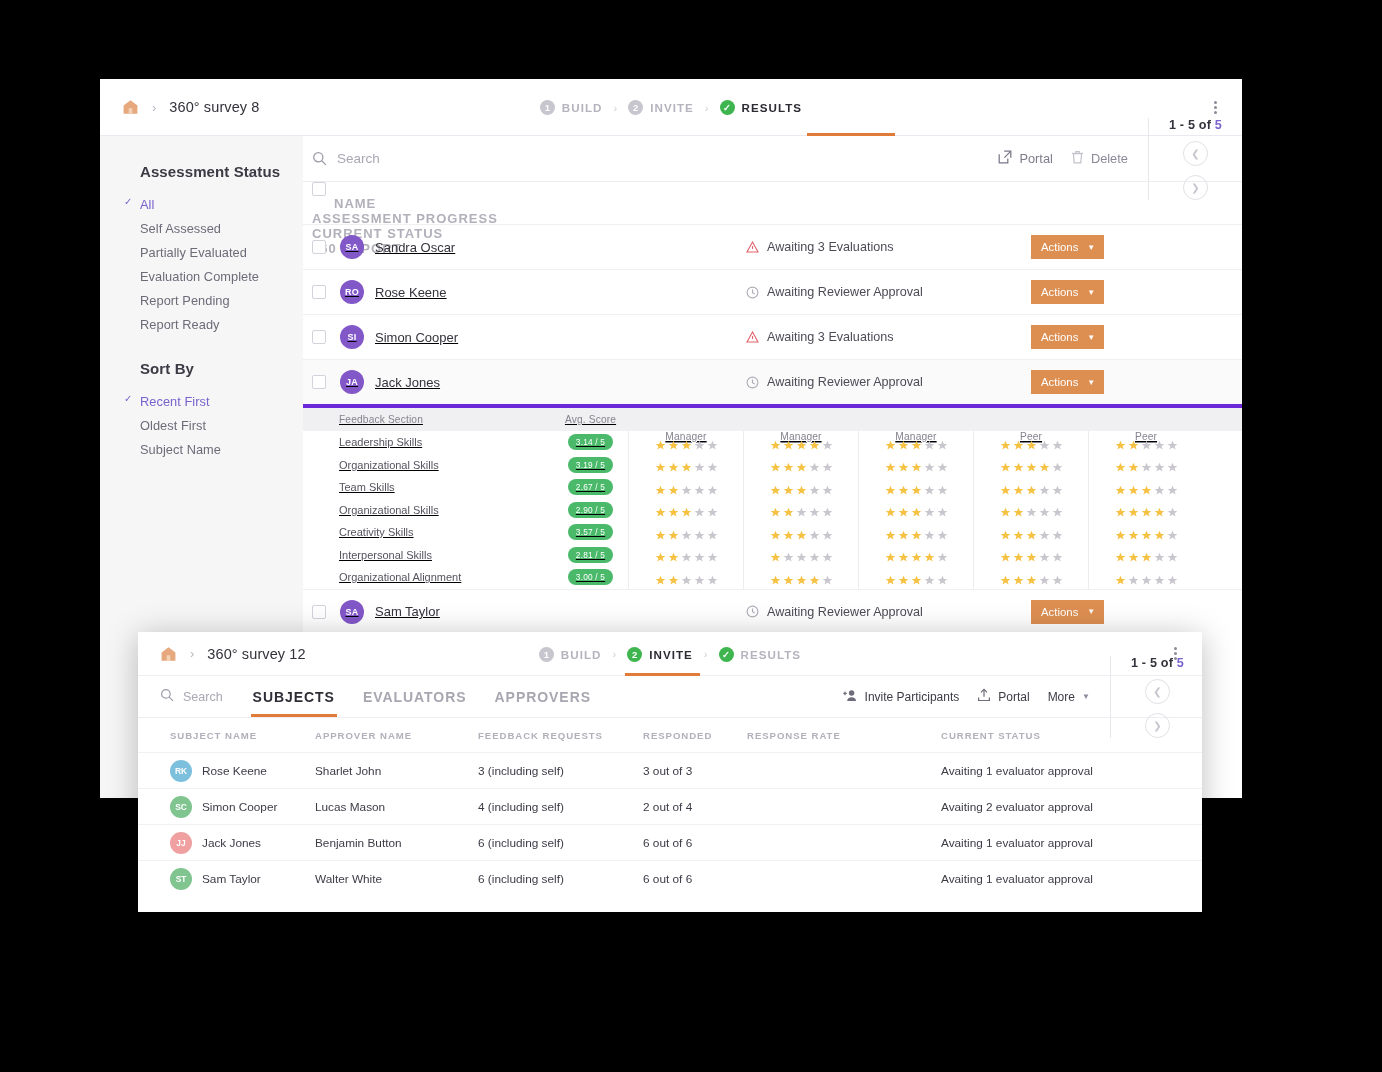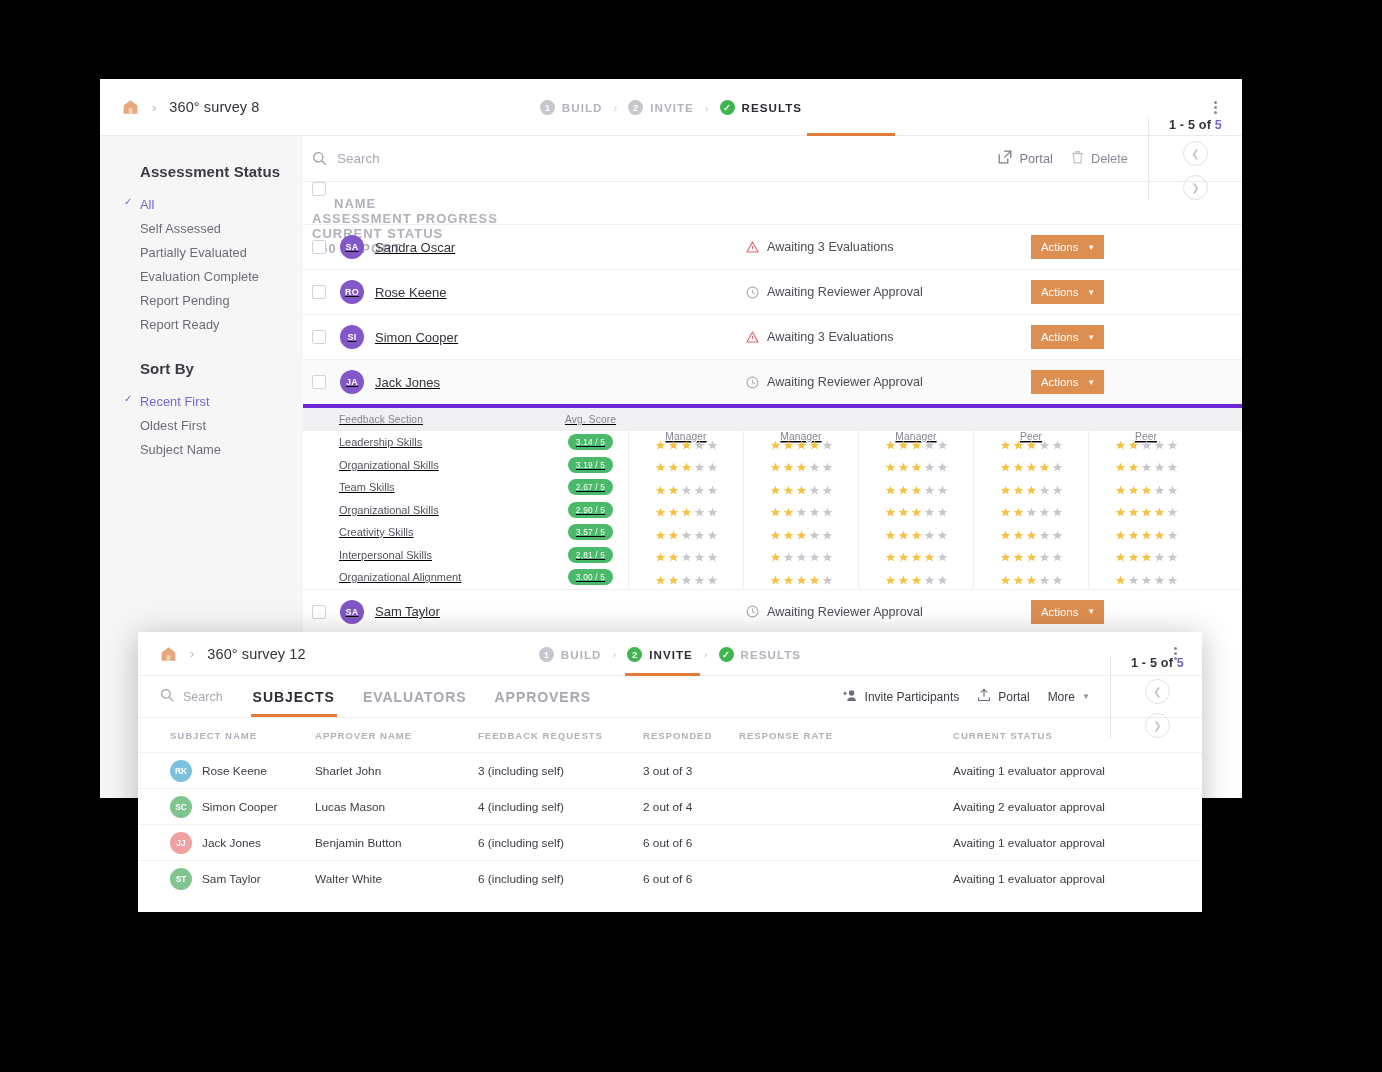--- a/index.html
+++ b/index.html
@@ -198,22 +198,22 @@
     font-size: 9.6px; letter-spacing: .95px; color: #b2b0ba; font-weight: bold;
     padding-left: 32px;
   }
   .t2row {
     display: flex; align-items: center; height: 36px;
     border-top: 1px solid #f1f0f3; padding-left: 32px;
   }
   .d-sub { width: 145px; display: flex; align-items: center; gap: 10px; }
   .d-app { width: 163px; }
   .d-req { width: 165px; }
-  .d-res { width: 96px; }
-  .d-rate { width: 214px; }
+  .d-res { width: 104px; }
+  .d-rate { width: 194px; }
   .d-stat { width: 240px; }
   .t2row .d-app, .t2row .d-req, .t2row .d-res, .t2row .d-stat {
     font-size: 11.8px; color: #3d3b46;
   }
   .av2 { width: 22px; height: 22px; border-radius: 50%; color: #fff;
     font-size: 8.4px; font-weight: bold; display: flex; align-items: center;
     justify-content: center; flex: none; }
   .nm2 { font-size: 11.8px; color: #3d3b46; }
   .bar2 { width: 145px; height: 5px; border-radius: 3px; background: #dedede; overflow: hidden; }
   .bar2 > span { display: block; height: 100%; background: #6cc68b; border-radius: 3px; }

